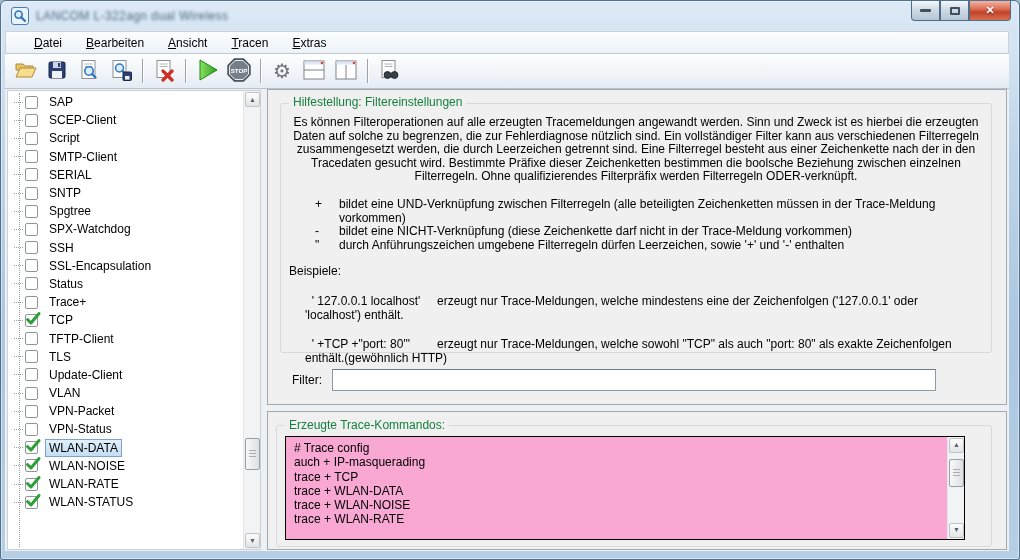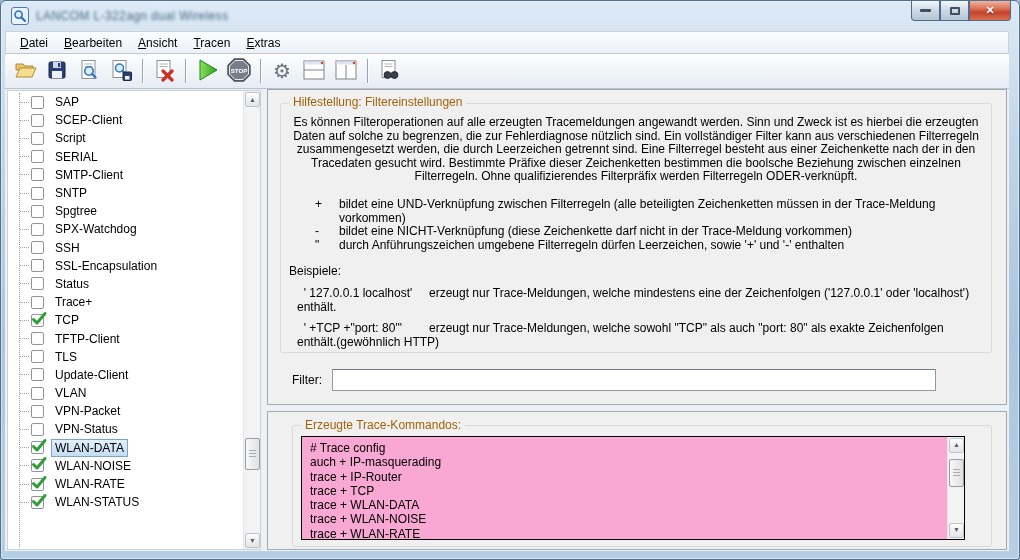--- a/index.html
+++ b/index.html
@@ -20,36 +20,36 @@
     color:#3d4b59;font-size:10px;}
   .win-btn.min{border-radius:0 0 0 4px;}
   .win-btn.close{width:42px;border-radius:0 0 4px 0;
     background:linear-gradient(#f2b5a5,#dd7055 40%,#c2432c 60%,#d8714f);color:#fff;
     text-shadow:0 1px 1px rgba(0,0,0,.5);font-weight:bold;font-size:11px;}
   .min-glyph{width:11px;height:3px;background:#41505e;border-radius:1px;}
   .max-glyph{width:10px;height:8px;border:2px solid #41505e;border-radius:1px;}
   
   .menubar{position:absolute;left:4px;right:10px;top:30px;height:23px;
     background:linear-gradient(#fbfdfe,#edf2f8);border:1px solid #c9d2dc;border-bottom:1px solid #c0c8d2;
-    display:flex;align-items:stretch;padding-left:6px;}
+    display:flex;align-items:stretch;padding-left:20px;gap:8px;}
   .menu-item{padding:4px 8px 0 8px;font-size:12px;color:#000;}
   .menu-item u{text-decoration:underline;}
   
   .toolbar{position:absolute;left:4px;right:10px;top:53px;height:35px;
     background:linear-gradient(#fdfefe,#e6ecf4);border-bottom:1px solid #b9c1cb;
     display:flex;align-items:center;padding-left:4px;}
   .tb-btn{width:30px;height:30px;border:1px solid transparent;background:transparent;padding:0;margin:0 1px;
     display:flex;align-items:center;justify-content:center;}
   .tb-sep{width:1px;height:24px;background:#9aa2ab;margin:0 5px;box-shadow:1px 0 0 #fff;}
   .gear-glyph{font-size:20px;color:#6d747c;line-height:1;}
   
   .workspace{position:absolute;left:4px;right:10px;top:88px;bottom:8px;background:#eef1f4;}
   
   .tree-panel{position:absolute;left:2px;top:1px;width:254px;bottom:1px;background:#fff;border:1px solid #ccd1d7;}
-  .tree{position:absolute;left:0;top:2px;right:18px;bottom:0;overflow:hidden;padding-left:6px;}
+  .tree{position:absolute;left:0;top:2px;right:18px;bottom:0;overflow:hidden;padding-left:0;}
   .tree-vline{position:absolute;left:11px;top:0;height:454px;border-left:1px dotted #9aa0a5;}
   .tree-row{position:relative;height:18.2px;display:flex;align-items:center;font-size:12px;color:#000;}
   .stub{width:9px;border-top:1px dotted #9aa0a5;margin-left:6px;flex:0 0 auto;}
   .cb{position:relative;width:13px;height:13px;border:1px solid #8f959b;border-radius:2px;background:#fff;
     margin:0 7px 0 2px;flex:0 0 auto;}
   .cb svg{position:absolute;left:-1px;top:-4px;}
   .lbl{padding:1px 3px;border:1px solid transparent;white-space:nowrap;}
   .lbl.sel{background:linear-gradient(#e2f0fc,#c4ddf2);border:1px solid #7da2ce;border-radius:0;}
   
   .vscroll{position:absolute;width:17px;background:#f2f3f4;border-left:1px solid #e4e6e8;}
@@ -58,33 +58,33 @@
   .vs-btn.up{top:1px;} .vs-btn.down{bottom:1px;}
   .vs-thumb{position:absolute;left:1px;width:15px;background:linear-gradient(90deg,#f8f8f8,#dfe0e2);
     border:1px solid #989da3;border-radius:2px;}
   .vs-thumb::after{content:"";position:absolute;left:3px;right:3px;top:50%;height:8px;margin-top:-4px;
     background:repeating-linear-gradient(#a9adb2 0 1px,transparent 1px 3px);}
   .splitter{position:absolute;left:256px;width:6px;top:0;bottom:0;}
   
   .right-top{position:absolute;left:262px;right:2px;top:0;height:316px;background:#f0f0f0;border:1px solid #a3a9b0;}
   .right-bottom{position:absolute;left:262px;right:2px;top:322px;bottom:1px;background:#f0f0f0;border:1px solid #a3a9b0;}
   .groupbox{position:relative;border:1px solid #d6dadd;border-radius:3px;background:#f0f0f0;}
-  .gb-title{position:absolute;top:-8px;left:8px;background:#f0f0f0;padding:0 4px;font-size:12px;color:#a16207;}
+  .gb-title{position:absolute;top:-8px;left:8px;background:#f0f0f0;padding:0 4px;font-size:12px;color:#15803d;}
   .gb-help{margin:13px 14px 0 12px;height:250px;padding:12px 8px 6px 8px;font-size:12px;line-height:13.6px;color:#000;}
   .help-intro{margin:0 2px;text-align:center;}
   .rules{margin:14px 0 0 26px;}
   .rule{display:grid;grid-template-columns:24px 1fr;}
   .examples{margin-top:13px;}
-  .example{margin:8px;}
+  .example{margin:16px;}
   .ex-code{display:inline-block;width:132px;white-space:pre;vertical-align:top;}
   .filter-row{display:flex;align-items:center;margin:16px 70px 0 24px;}
   .filter-label{font-size:12px;width:40px;flex:0 0 auto;}
   .filter-input{flex:1;height:22px;border:1px solid #8d99a5;border-top-color:#6f7b87;background:#fff;
     font-size:12px;padding:0 4px;font-family:"Liberation Sans",sans-serif;}
-  .gb-cmd{margin:13px 14px 0 24px;height:122px;}
+  .gb-cmd{margin:13px 14px 0 8px;height:122px;}
   .cmd-box{position:absolute;left:8px;right:26px;top:10px;height:104px;background:#f9a8d4;border:1px solid #000000;
     padding:4px 22px 0 8px;font-size:12px;line-height:14.3px;color:#000;overflow:hidden;}
   .cmd-line{white-space:nowrap;}
 </style>
 </head>
 <body>
 
 <div class="window">
 
   <div class="titlebar">
@@ -225,26 +225,26 @@
             <span class="lbl">SCEP-Client</span>
           </div>
           <div class="tree-row">
             <span class="stub"></span>
             <span class="cb"></span>
             <span class="lbl">Script</span>
           </div>
           <div class="tree-row">
             <span class="stub"></span>
             <span class="cb"></span>
+            <span class="lbl">SMTP-Client</span>
+          </div>
+          <div class="tree-row">
+            <span class="stub"></span>
+            <span class="cb"></span>
             <span class="lbl">SERIAL</span>
-          </div>
-          <div class="tree-row">
-            <span class="stub"></span>
-            <span class="cb"></span>
-            <span class="lbl">SMTP-Client</span>
           </div>
           <div class="tree-row">
             <span class="stub"></span>
             <span class="cb"></span>
             <span class="lbl">SNTP</span>
           </div>
           <div class="tree-row">
             <span class="stub"></span>
             <span class="cb"></span>
             <span class="lbl">Spgtree</span>
@@ -391,21 +391,20 @@
       </div>
     </div>
 
     <div class="right-bottom">
       <div class="groupbox gb-cmd">
         <div class="gb-title">Erzeugte Trace-Kommandos:</div>
         <div class="cmd-box">
           <div id="cmd-lines">
               <div class="cmd-line"># Trace config</div>
               <div class="cmd-line">auch + IP-masquerading</div>
-              <div class="cmd-line">trace + IP-Router</div>
               <div class="cmd-line">trace + TCP</div>
               <div class="cmd-line">trace + WLAN-DATA</div>
               <div class="cmd-line">trace + WLAN-NOISE</div>
               <div class="cmd-line">trace + WLAN-RATE</div>
             </div>
           <div class="vscroll" style="right:0;top:0;bottom:0;">
             <div class="vs-btn up">▲</div>
             <div class="vs-thumb" style="top:22px;height:28px;"></div>
             <div class="vs-btn down">▼</div>
           </div>

